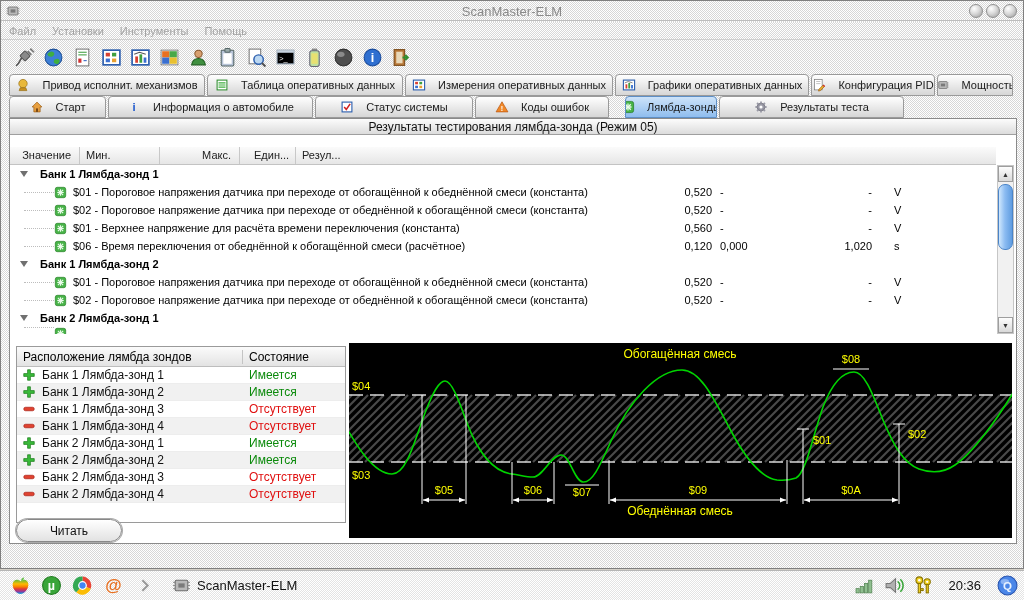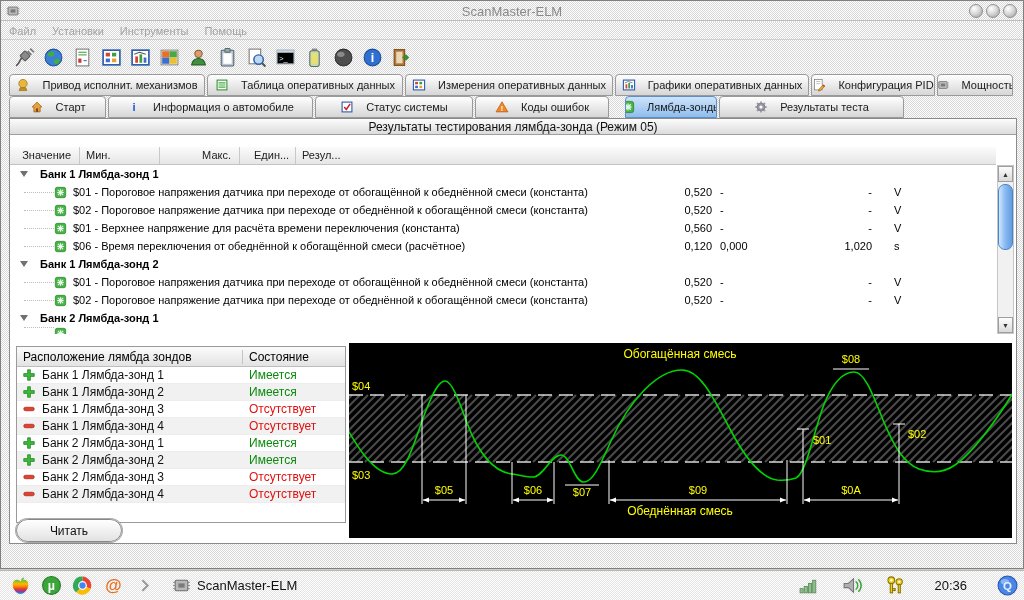--- a/index.html
+++ b/index.html
@@ -72,21 +72,21 @@
   #chart svg text { font-family:"Liberation Sans",sans-serif; }
   
   #statusbar { position:absolute; left:0; top:544px; width:100%; height:23px; display:flex; align-items:center; padding:0 4px; gap:3px; }
   .scell { height:19px; border:1px solid; border-color:#9a9a9a #f5f5f5 #f5f5f5 #9a9a9a; display:flex; align-items:center; font-size:11px; color:#111; padding:0 6px; }
   .led { width:24px; height:11px; background:linear-gradient(#7cf87c,#00d300); border:1px solid #4c4c4c; margin-left:8px; }
   #sb-link { font-weight:bold; color:#0000cc; font-size:12px; }
   
   #taskbar { position:absolute; left:0; top:570px; width:1024px; height:30px; border-top:1px solid #b5b5b5; display:flex; align-items:center; }
   .tkicon { margin-left:10px; display:flex; align-items:center; }
   #task-app { display:flex; align-items:center; gap:5px; margin-left:16px; font-size:13px; color:#111; }
-  #tray { margin-left:auto; display:flex; align-items:center; gap:22px; padding-right:6px; }
+  #tray { margin-left:auto; display:flex; align-items:center; gap:8px; padding-right:6px; }
   #clock { font-size:13px; color:#111; margin:0 8px 0 6px; }
 </style>
 </head>
 <body>
 
 <div id="app" class="chk">
 
   <div id="titlebar" class="chk">
     <span class="chip"><svg width="16" height="16" viewBox="0 0 20 20">
           <rect x="4" y="5" width="12" height="10" rx="1" fill="#b9b9b9" stroke="#6d6d6d"></rect>

